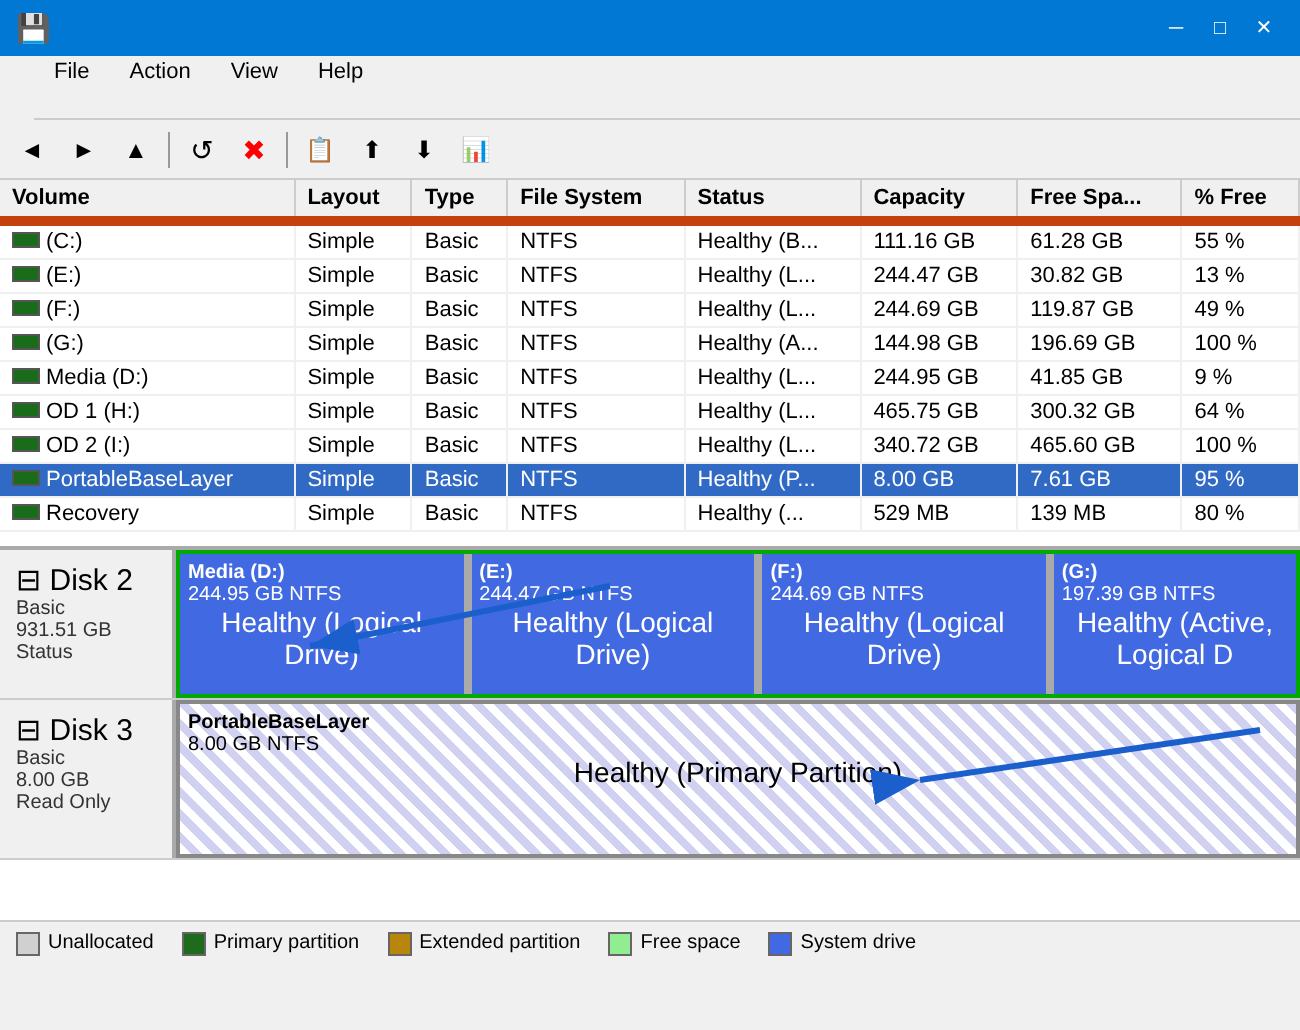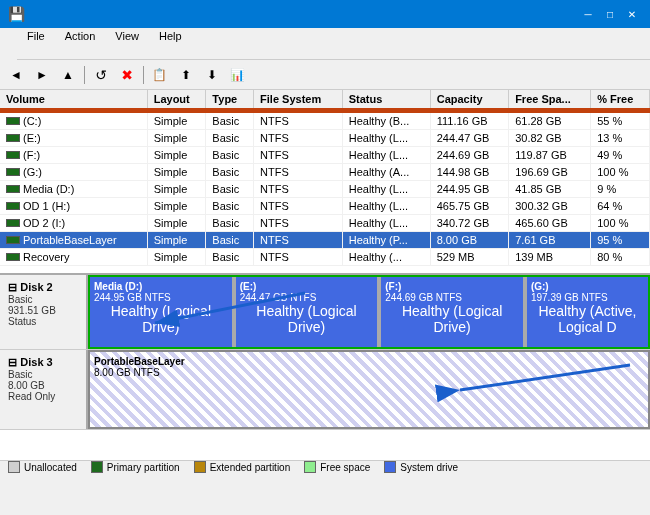--- a/index.html
+++ b/index.html
@@ -155,21 +155,21 @@
       position: relative;
     }
     .disk-label {
       width: 88px;
       min-width: 88px;
       padding: 6px 8px;
       background: #f0f0f0;
       border-right: 2px solid #aaa;
       font-size: 10px;
     }
-    .disk-label .disk-name { font-weight: bold; font-size: 11px; }
+    .disk-label .disk-name { font-weight: normal; font-size: 15px; }
     .disk-label .disk-type { font-size: 10px; color: #333; }
 
     .disk-partitions {
       flex: 1;
       display: flex;
       height: 100%;
       border: 2px solid #00aa00;
     }
     .partition {
       display: flex;
@@ -199,21 +199,21 @@
     .partition-name { font-weight: bold; font-size: 10px; }
     .partition-size { font-size: 10px; }
     .partition-health { font-size: 14px; text-align: center; }
 
     
     .legend {
       height: 22px;
       background: #f0f0f0;
       border-top: 1px solid #ccc;
       display: flex;
-      align-items: flex-start;
+      align-items: center;
       padding: 0 8px;
       gap: 14px;
       font-size: 10px;
     }
     .legend-item {
       display: flex;
       align-items: center;
       gap: 4px;
     }
     .legend-box {
@@ -414,20 +414,21 @@
       <div class="disk-label">
         <div class="disk-name">⊟ Disk 3</div>
         <div class="disk-type">Basic</div>
         <div class="disk-type">8.00 GB</div>
         <div class="disk-type">Read Only</div>
       </div>
       <div class="disk-partitions" style="border:2px solid #888; position:relative;">
         <div class="partition primary-partition" style="flex:1; border:none;">
           <div class="partition-name">PortableBaseLayer</div>
           <div class="partition-size">8.00 GB NTFS</div>
+          <div class="partition-health">Healthy (Primary Partition)</div>
         </div>
       </div>
 
       <svg style="position:absolute;top:5px;right:10px;width:260px;height:55px;pointer-events:none;z-index:10;" viewBox="0 0 260 55">
         <defs>
           <marker id="arrowhead3" markerWidth="8" markerHeight="6" refX="0" refY="3" orient="auto">
             <polygon points="8 0, 0 3, 8 6" fill="#1a5fcc"></polygon>
           </marker>
         </defs>
         <path d="M 250,10 L 80,35" stroke="#1a5fcc" stroke-width="3" fill="none" marker-end="url(#arrowhead3)"></path>

